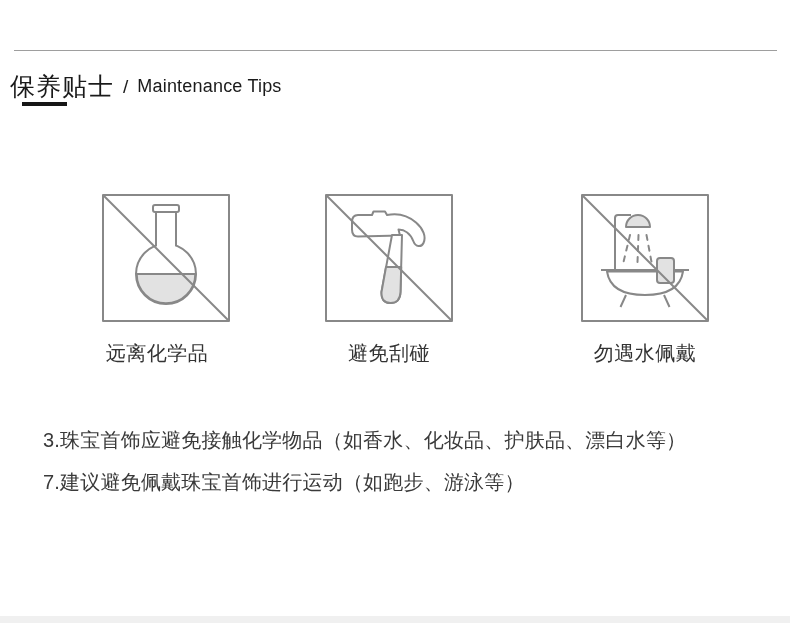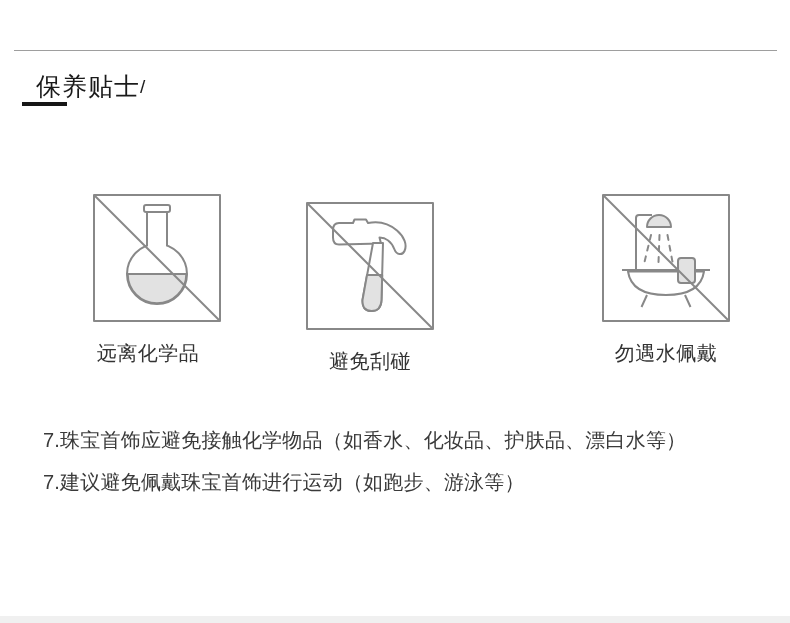--- a/index.html
+++ b/index.html
@@ -9,30 +9,30 @@
     background:#ffffff;
     font-family:"Liberation Sans","DejaVu Sans",sans-serif;
     overflow:hidden;
     --icon-stroke:#888888;
     --icon-fill:#e2e2e2;
     --line:#9e9e9e;
     --ink:#1a1a1a;
     --text:#3a3a3a;
   }
   .top-line{ position:absolute; left:14px; top:50px; width:763px; height:1px; background:var(--line); }
-  .header{ position:absolute; left:36px; top:70px; display:flex; align-items:center; color:var(--ink); }
+  .header{ position:absolute; left:10px; top:70px; display:flex; align-items:center; gap:9px; color:var(--ink); }
   .title-zh{ font-size:25px; font-weight:500; letter-spacing:1px; }
   .title-sep{ font-size:19px; font-weight:400; }
   .title-en{ font-size:18px; font-weight:500; letter-spacing:0.2px; }
   .title-underline{ position:absolute; left:22px; top:102px; width:45px; height:4px; background:#161616; }
 
   .care-icon{ position:absolute; top:194px; width:128px; text-align:center; }
-  .care-icon.c1{ left:75px;padding-left:18px; }
-  .care-icon.c2{ left:306px;margin-top:8px; }
-  .care-icon.c3{ left:602px; }
+  .care-icon.c1{ left:84px;padding-left:18px; }
+  .care-icon.c2{ left:325px; }
+  .care-icon.c3{ left:581px; }
   .care-icon .label{ margin-top:14px; font-size:20px; letter-spacing:0.5px; color:#333333; white-space:nowrap; }
 
   .tips{ position:absolute; left:43px; top:419px; width:730px; }
   .tips p{ font-size:20px; line-height:42px; color:var(--text); letter-spacing:0.2px; white-space:nowrap; }
 
   .bottom-strip{ position:absolute; left:0; bottom:0; width:790px; height:7px; background:#f0f0f0; }
 
   svg .stk { stroke:var(--icon-stroke); fill:none; stroke-width:2px; stroke-linejoin:round; }
   svg .whi { stroke:var(--icon-stroke); fill:#ffffff; stroke-width:2px; stroke-linejoin:round; }
   svg .fil { stroke:var(--icon-stroke); fill:var(--icon-fill); stroke-width:2px; stroke-linejoin:round; }
@@ -40,20 +40,21 @@
   svg .dash { stroke:var(--icon-stroke); fill:none; stroke-width:2px; stroke-dasharray:5 6; stroke-linecap:round; }
 </style>
 </head>
 <body style="--icon-stroke: #888888; --icon-fill: #e2e2e2; --line: #9e9e9e; --ink: #1a1a1a; --text: #3a3a3a;">
 
 <div class="top-line"></div>
 
 <div class="header">
   <span class="title-zh">保养贴士</span>
   <span class="title-sep">/</span>
+  <span class="title-en">Maintenance Tips</span>
 </div>
 <div class="title-underline"></div>
 
 <div class="care-icon c1">
   <svg width="128" height="128" viewBox="0 0 128 128">
     <rect class="whi" x="1" y="1" width="126" height="126"></rect>
     <circle class="whi" cx="64" cy="80" r="30"></circle>
     <rect class="erase" x="54.8" y="17" width="18.4" height="36"></rect>
     <path class="stk" d="M54 52 V18 M74 52 V18"></path>
     <rect class="whi" x="51" y="11" width="26" height="7" rx="2"></rect>
@@ -85,17 +86,17 @@
     <line class="stk" x1="20" y1="76" x2="108" y2="76"></line>
     <path class="whi" d="M26 77.5 Q29.5 101 64 101 Q98.5 101 102 77.5 Z"></path>
     <path class="stk" d="M45 101 L39.5 113 M83 101 L88.5 113"></path>
     <rect class="fil" x="76" y="64" width="17" height="25" rx="3"></rect>
     <line class="stk" x1="2" y1="2" x2="126" y2="126"></line>
   </svg>
   <div class="label">勿遇水佩戴</div>
 </div>
 
 <div class="tips">
-  <p>7.珠宝首饰应避免接触化学物品（如香水、化妆品、护肤品、漂白水等）</p>
+  <p>3.珠宝首饰应避免接触化学物品（如香水、化妆品、护肤品、漂白水等）</p>
   <p>7.建议避免佩戴珠宝首饰进行运动（如跑步、游泳等）</p>
 </div>
 
 <div class="bottom-strip"></div>
 
 </body></html>

